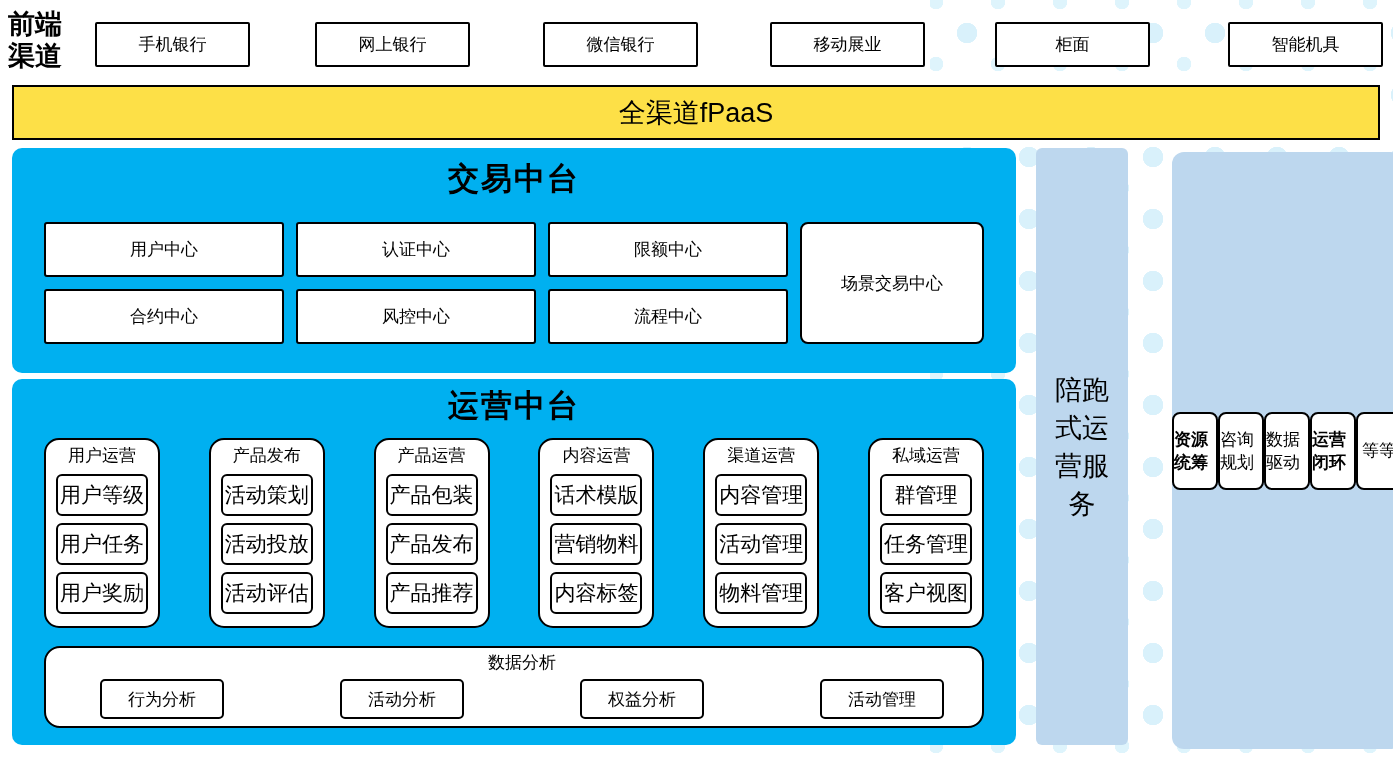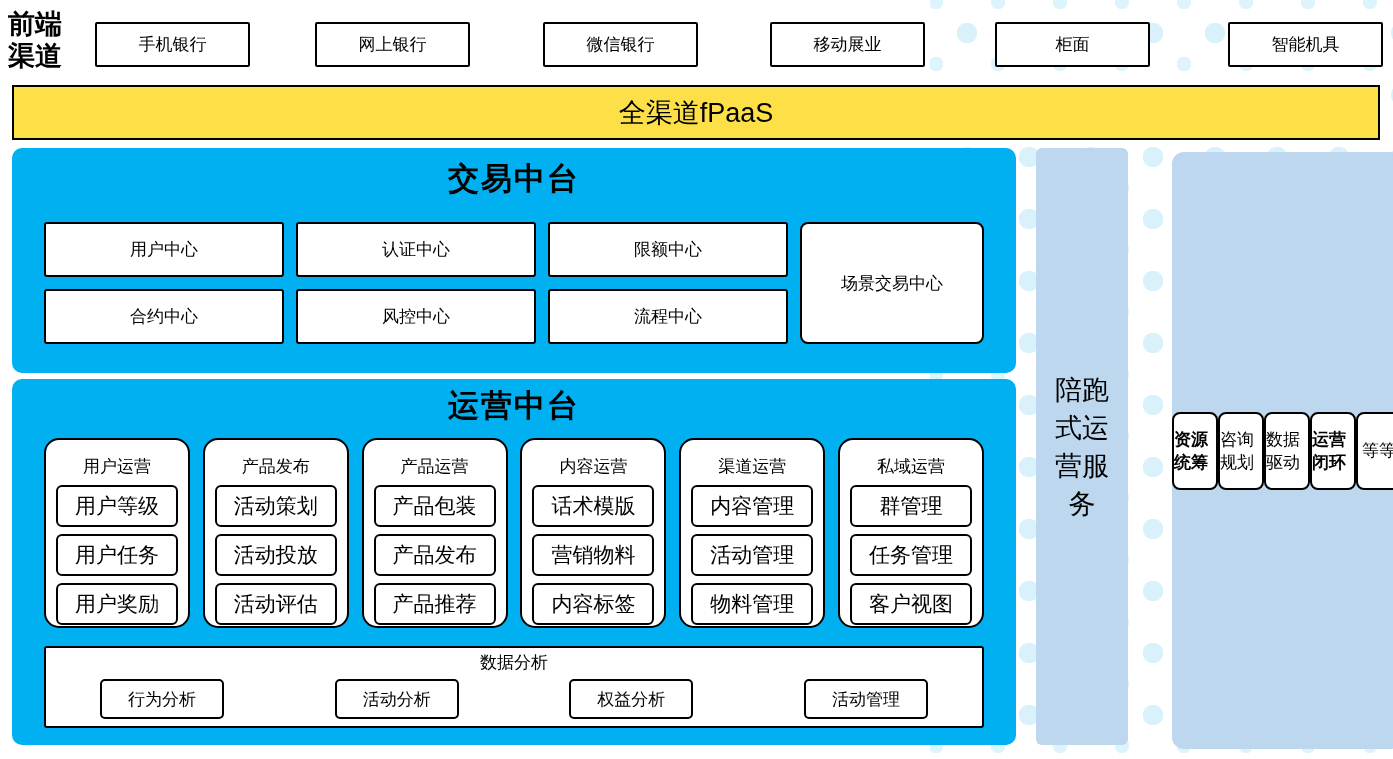--- a/index.html
+++ b/index.html
@@ -58,34 +58,34 @@
     display:flex; align-items:center; justify-content:center; font-size:17px;
   }
   .scene-box { grid-column:4; grid-row:1 / 3; height:auto; border-radius:8px; }
 
   .ops-panel { left:12px; top:379px; width:1004px; height:366px; padding-top:6px; }
   .ops-columns {
     position:absolute; left:32px; top:59px; width:940px; height:190px;
     display:flex; justify-content:space-between;
   }
   .ops-col {
-    width:146px; height:190px; background:#fff; border:2px solid #000;
-    border-radius:15px; padding:15px 10px 8px 10px;
+    width:116px; height:190px; background:#fff; border:2px solid #000;
+    border-radius:15px; padding:4px 10px 8px 10px;
     display:flex; flex-direction:column;
   }
   .ops-col-title { text-align:center; font-size:17px; margin-bottom:7px; }
   .ops-items { display:flex; flex-direction:column; gap:7px; flex:1; }
   .ops-item {
     height:42px; background:#fff; border:2px solid #000; border-radius:6px;
     display:flex; align-items:center; justify-content:center; font-size:21px;
   }
   .analysis-strip {
     position:absolute; left:32px; top:267px; width:940px; height:82px;
-    background:#fff; border:2px solid #000; border-radius:3px;
-    padding:3px 54px 0 54px;
+    background:#fff; border:2px solid #000; border-radius:16px;
+    padding:3px 38px 0 54px;
   }
   .analysis-title { text-align:center; font-size:17px; }
   .analysis-row { display:flex; justify-content:space-between; margin-top:5px; }
   .analysis-box {
     width:124px; height:40px; background:#fff; border:2px solid #000; border-radius:5px;
     display:flex; align-items:center; justify-content:center; font-size:17px;
   }
 
   
   .accompany-col {

